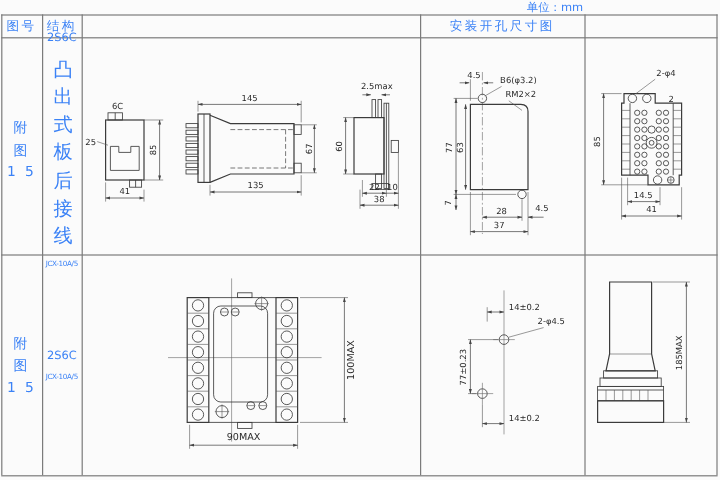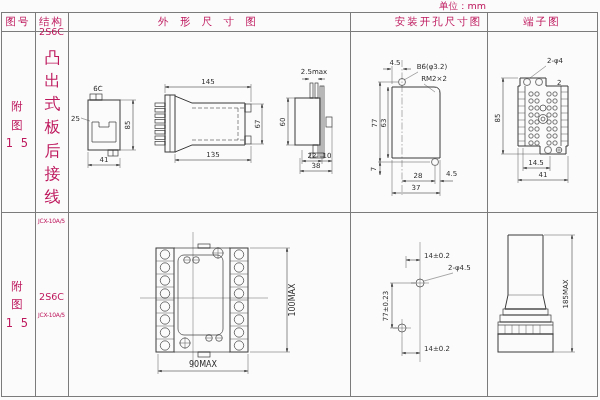--- a/index.html
+++ b/index.html
@@ -1,17 +1,17 @@
 <!DOCTYPE html>
 <html><head>
 <meta charset="utf-8">
 <style>
   html,body{margin:0;padding:0;background:#e8e8e8;}
   .page{position:relative;width:600px;height:400px;background:#fbfbfb;
-        font-family:"DejaVu Sans","Liberation Sans",sans-serif;color:#be185d;overflow:hidden;}
+        font-family:"DejaVu Sans","Liberation Sans",sans-serif;color:#3b82f6;overflow:hidden;}
   .hl,.vl{position:absolute;background:#7b7b7b;}
   .hl{height:1px;}
   .vl{width:1px;}
   .hdr{position:absolute;top:13px;height:17px;display:flex;align-items:center;justify-content:center;
        font-size:10.5px;letter-spacing:2px;white-space:nowrap;}
   .unit{position:absolute;left:420px;top:0px;width:85px;text-align:center;font-size:9.5px;}
   .figcell{position:absolute;display:flex;align-items:center;justify-content:center;}
   .figlabel{white-space:pre-line;text-align:center;font-size:11.5px;line-height:1.6;letter-spacing:2px;}
   .structcell{position:absolute;display:flex;flex-direction:column;align-items:center;justify-content:center;gap:9px;}
   .model{font-size:9.5px;}
@@ -42,23 +42,21 @@
     <div class="vl" style="left:1px;top:12px;height:384px;"></div>
     <div class="vl" style="left:35px;top:12px;height:384px;"></div>
     <div class="vl" style="left:68px;top:12px;height:384px;"></div>
     <div class="vl" style="left:350px;top:12px;height:384px;"></div>
     <div class="vl" style="left:487px;top:12px;height:384px;"></div>
     <div class="vl" style="left:597px;top:12px;height:384px;"></div>
   </div>
 
   <div class="hdr" style="left:1px;width:34px;font-family:Liberation Mono, monospace;">图号</div>
   <div class="hdr" style="left:35px;width:33px;">结构</div>
-  <div class="hdr" style="left:68px;width:282px;letter-spacing:4px;">外 形 尺 寸 图</div>
-  <div class="hdr" style="left:350px;width:137px;padding-left:20px;">安装开孔尺寸图</div>
-  <div class="hdr" style="left:487px;width:110px;">端子图</div>
+  <div class="hdr" style="left:350px;width:137px;">安装开孔尺寸图</div>
 
   <div class="figcell" style="left:1px;top:38px;width:34px;height:174px;">
     <div class="figlabel">附
 图
 1 5</div>
   </div>
   <div class="structcell" style="left:35px;top:38px;width:33px;height:174px;">
     <div class="model">2S6C</div>
     <div class="vtext">凸出式板后接线</div>
     <div class="rtype">JCX-10A/5</div>

